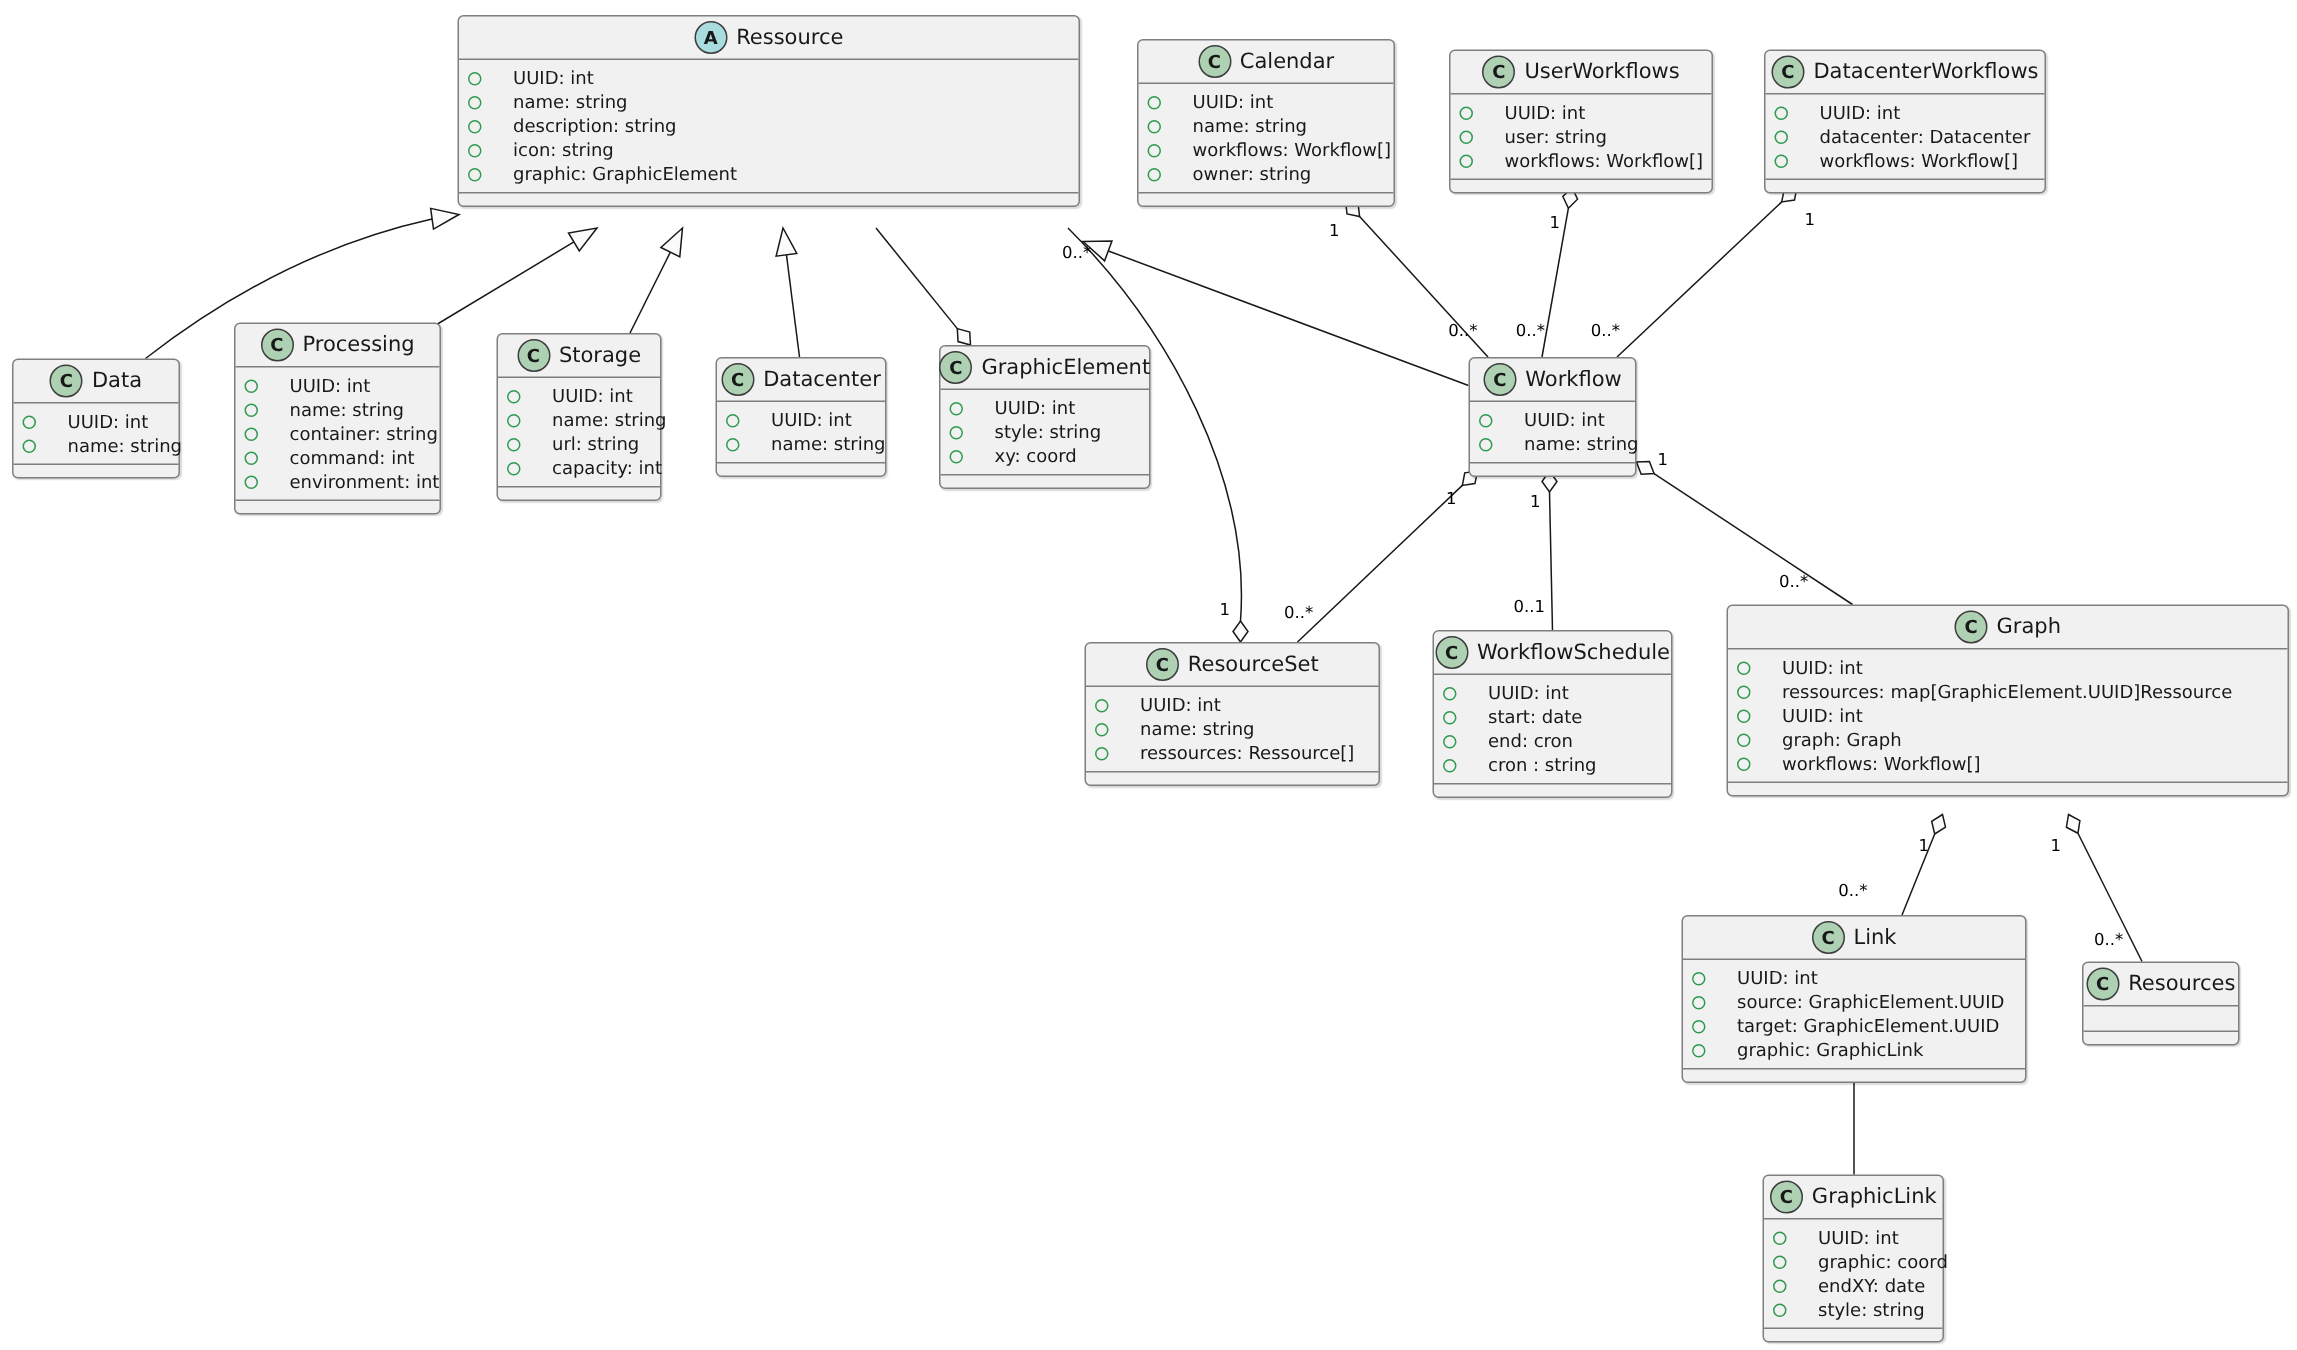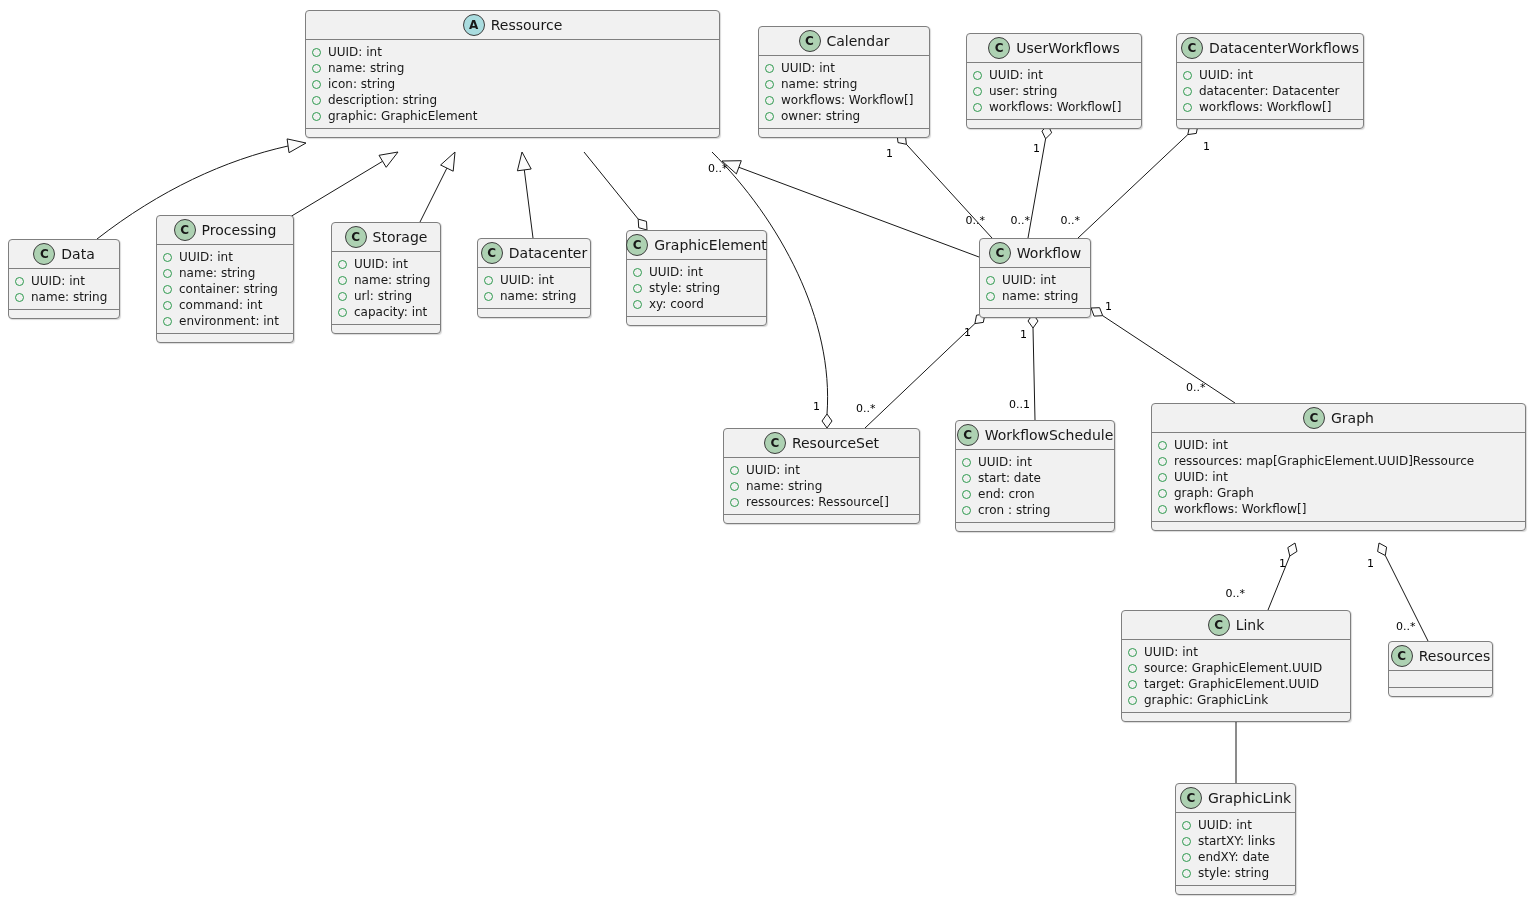--- a/index.html
+++ b/index.html
@@ -7,21 +7,21 @@
          font-family:"DejaVu Sans", sans-serif;}
   .cls{position:absolute;background:#F1F1F1;border:1px solid #7F7F7F;border-radius:4px;
        box-shadow:1px 1px 1px rgba(0,0,0,0.15);color:#181818;box-sizing:border-box;}
   .hd{display:flex;align-items:center;justify-content:center;gap:6px;height:28px;
       border-bottom:1px solid #7F7F7F;font-size:14px;white-space:nowrap;padding:0 4px;}
   .circ{width:20px;height:20px;border-radius:50%;display:flex;align-items:center;justify-content:center;
         font-weight:bold;font-size:12px;border:1px solid #3D3D3D;background:#ADD1B2;flex:none;font-style:normal;}
   .circ.abstract{background:#A9DCDF;}
   .ttl.italic{}
   ul.attrs{list-style:none;margin:0;padding:4px 6px;min-height:8px;}
-  ul.attrs li{display:flex;align-items:center;gap:7px;font-size:12px;line-height:16px;white-space:nowrap;}
+  ul.attrs li{display:flex;align-items:center;gap:21px;font-size:12px;line-height:16px;white-space:nowrap;}
   .vis{width:7px;height:7px;border:1px solid #2E9A4E;border-radius:50%;flex:none;}
   .mth{height:8px;border-top:1px solid #7F7F7F;}
   svg#wires{position:absolute;left:0;top:0;pointer-events:none;}
   svg#wires path, svg#wires polygon, svg#wires line{stroke:#181818;stroke-width:1;}
   svg#wires .open{fill:#FBFBFB;}
   svg#wires .nofill{fill:none;}
   svg#wires text{font-family:"DejaVu Sans",sans-serif;font-size:11px;fill:#000000;stroke:none;}
 </style>
 </head>
 <body>
@@ -101,28 +101,28 @@
         <li>
           <span class="vis"></span>
           <span>UUID: int</span>
         </li>
         <li>
           <span class="vis"></span>
           <span>name: string</span>
         </li>
         <li>
           <span class="vis"></span>
+          <span>description: string</span>
+        </li>
+        <li>
+          <span class="vis"></span>
           <span>icon: string</span>
         </li>
         <li>
           <span class="vis"></span>
-          <span>description: string</span>
-        </li>
-        <li>
-          <span class="vis"></span>
           <span>graphic: GraphicElement</span>
         </li>
       </ul>
     <div class="mth"></div>
   </div>
 
   <div class="cls" style="left:758px;top:26px;width:172px">
     <div class="hd">
       <span class="circ">C</span>
       <span class="ttl">Calendar</span>
@@ -442,21 +442,21 @@
       <span class="circ">C</span>
       <span class="ttl">GraphicLink</span>
     </div>
     <ul class="attrs">
         <li>
           <span class="vis"></span>
           <span>UUID: int</span>
         </li>
         <li>
           <span class="vis"></span>
-          <span>startXY: links</span>
+          <span>graphic: coord</span>
         </li>
         <li>
           <span class="vis"></span>
           <span>endXY: date</span>
         </li>
         <li>
           <span class="vis"></span>
           <span>style: string</span>
         </li>
       </ul>

